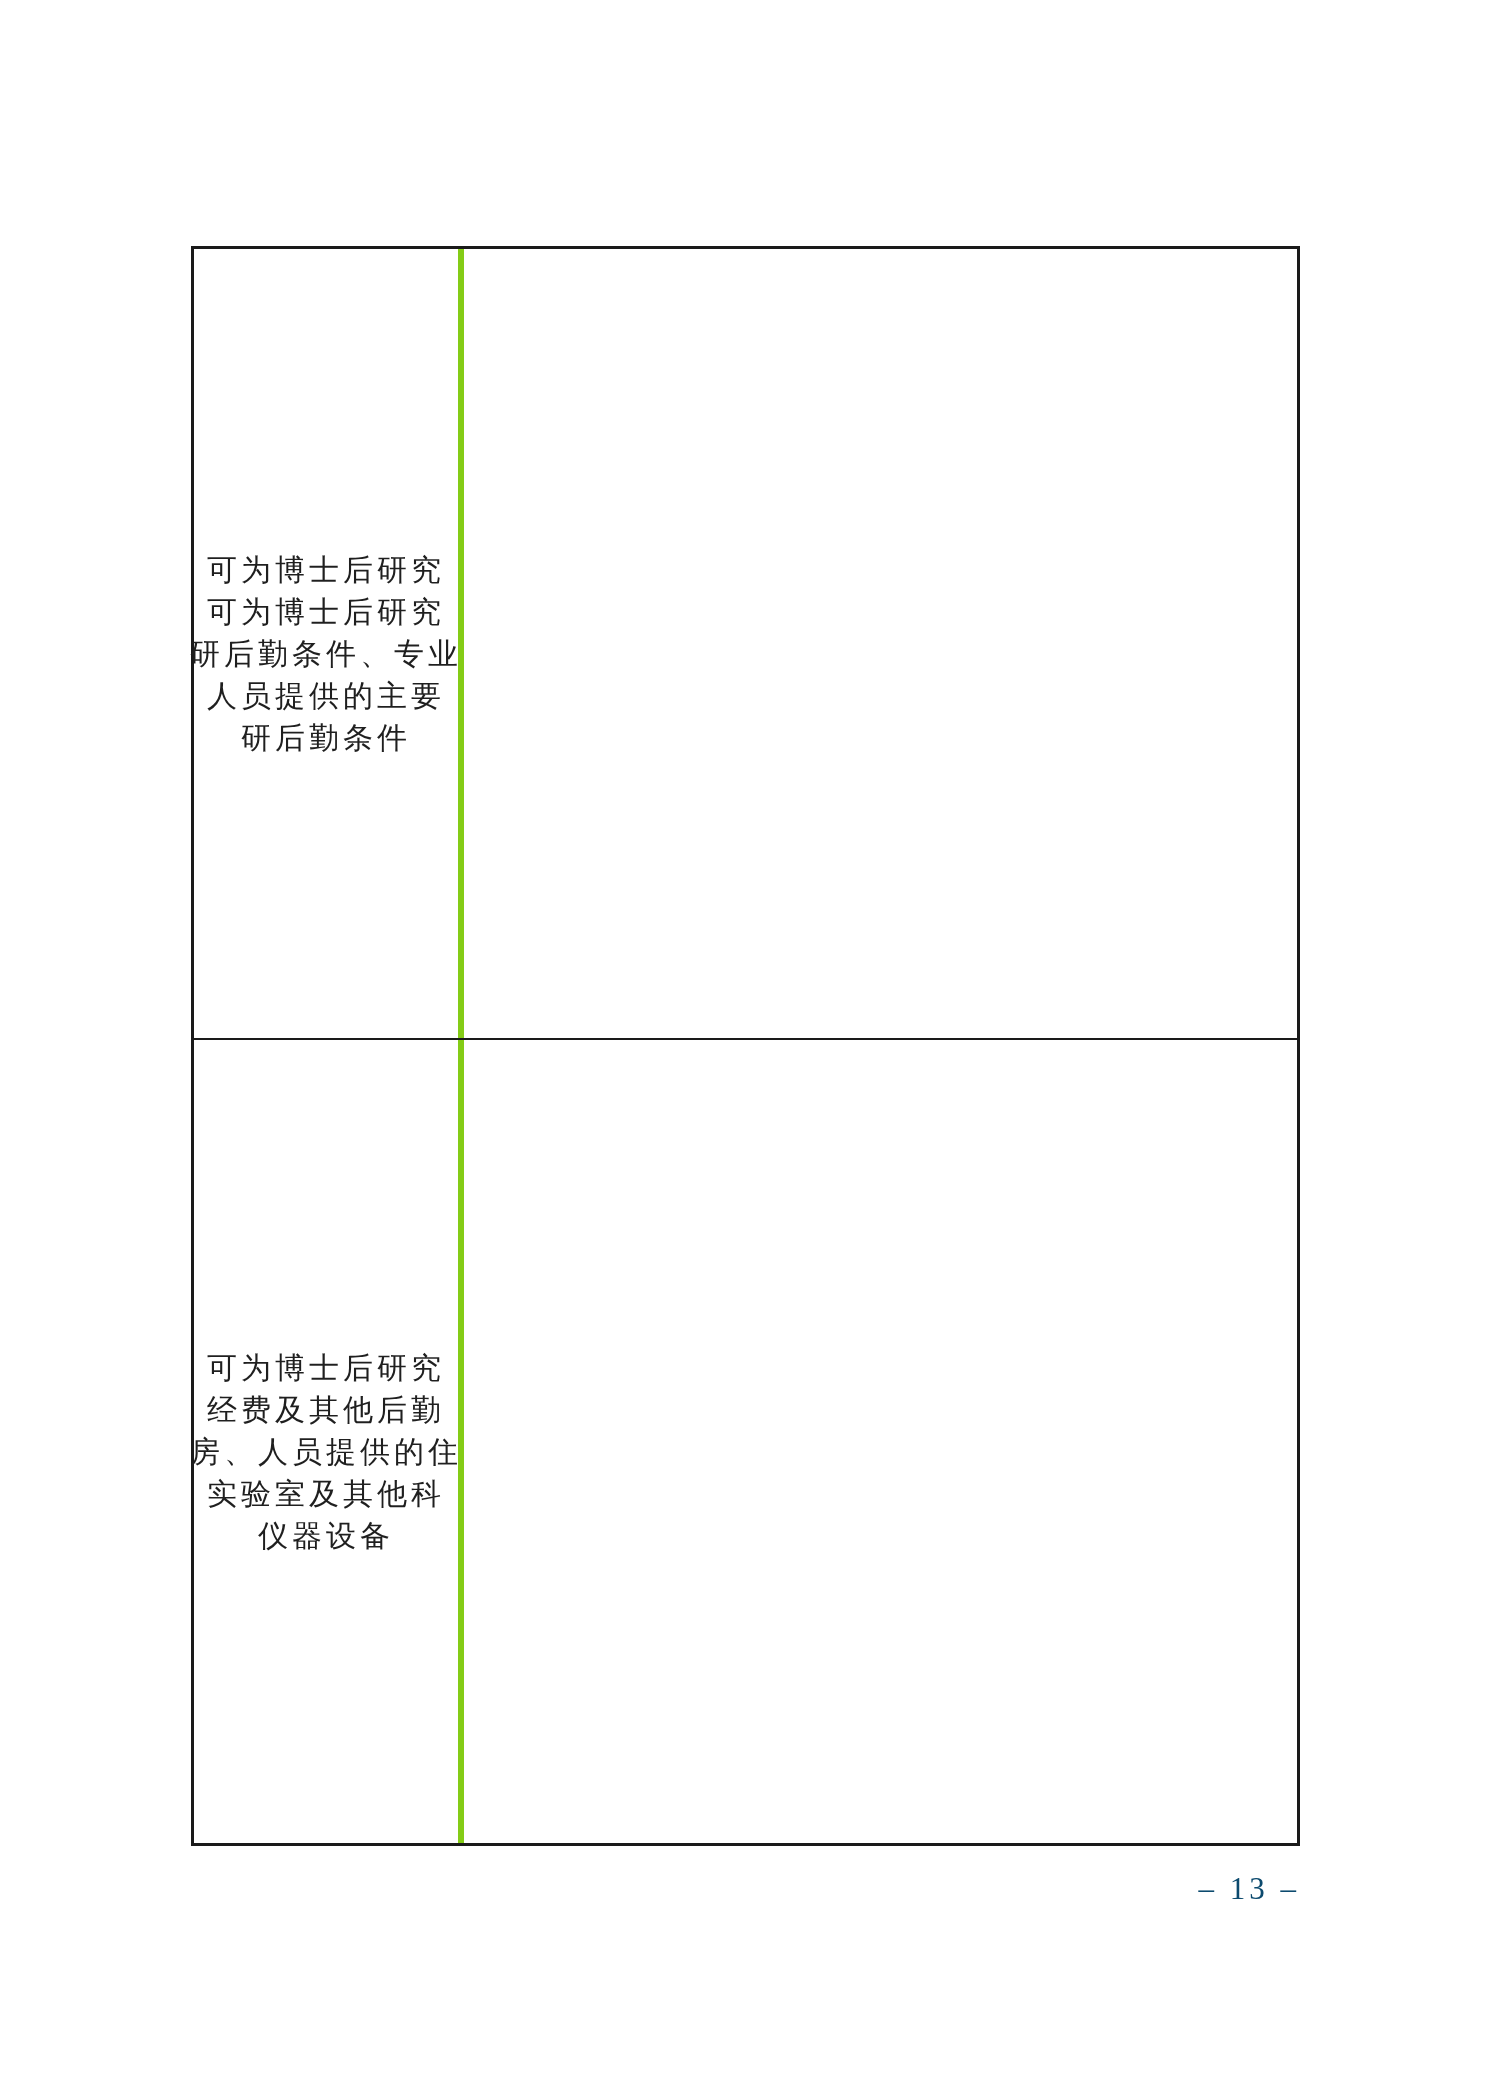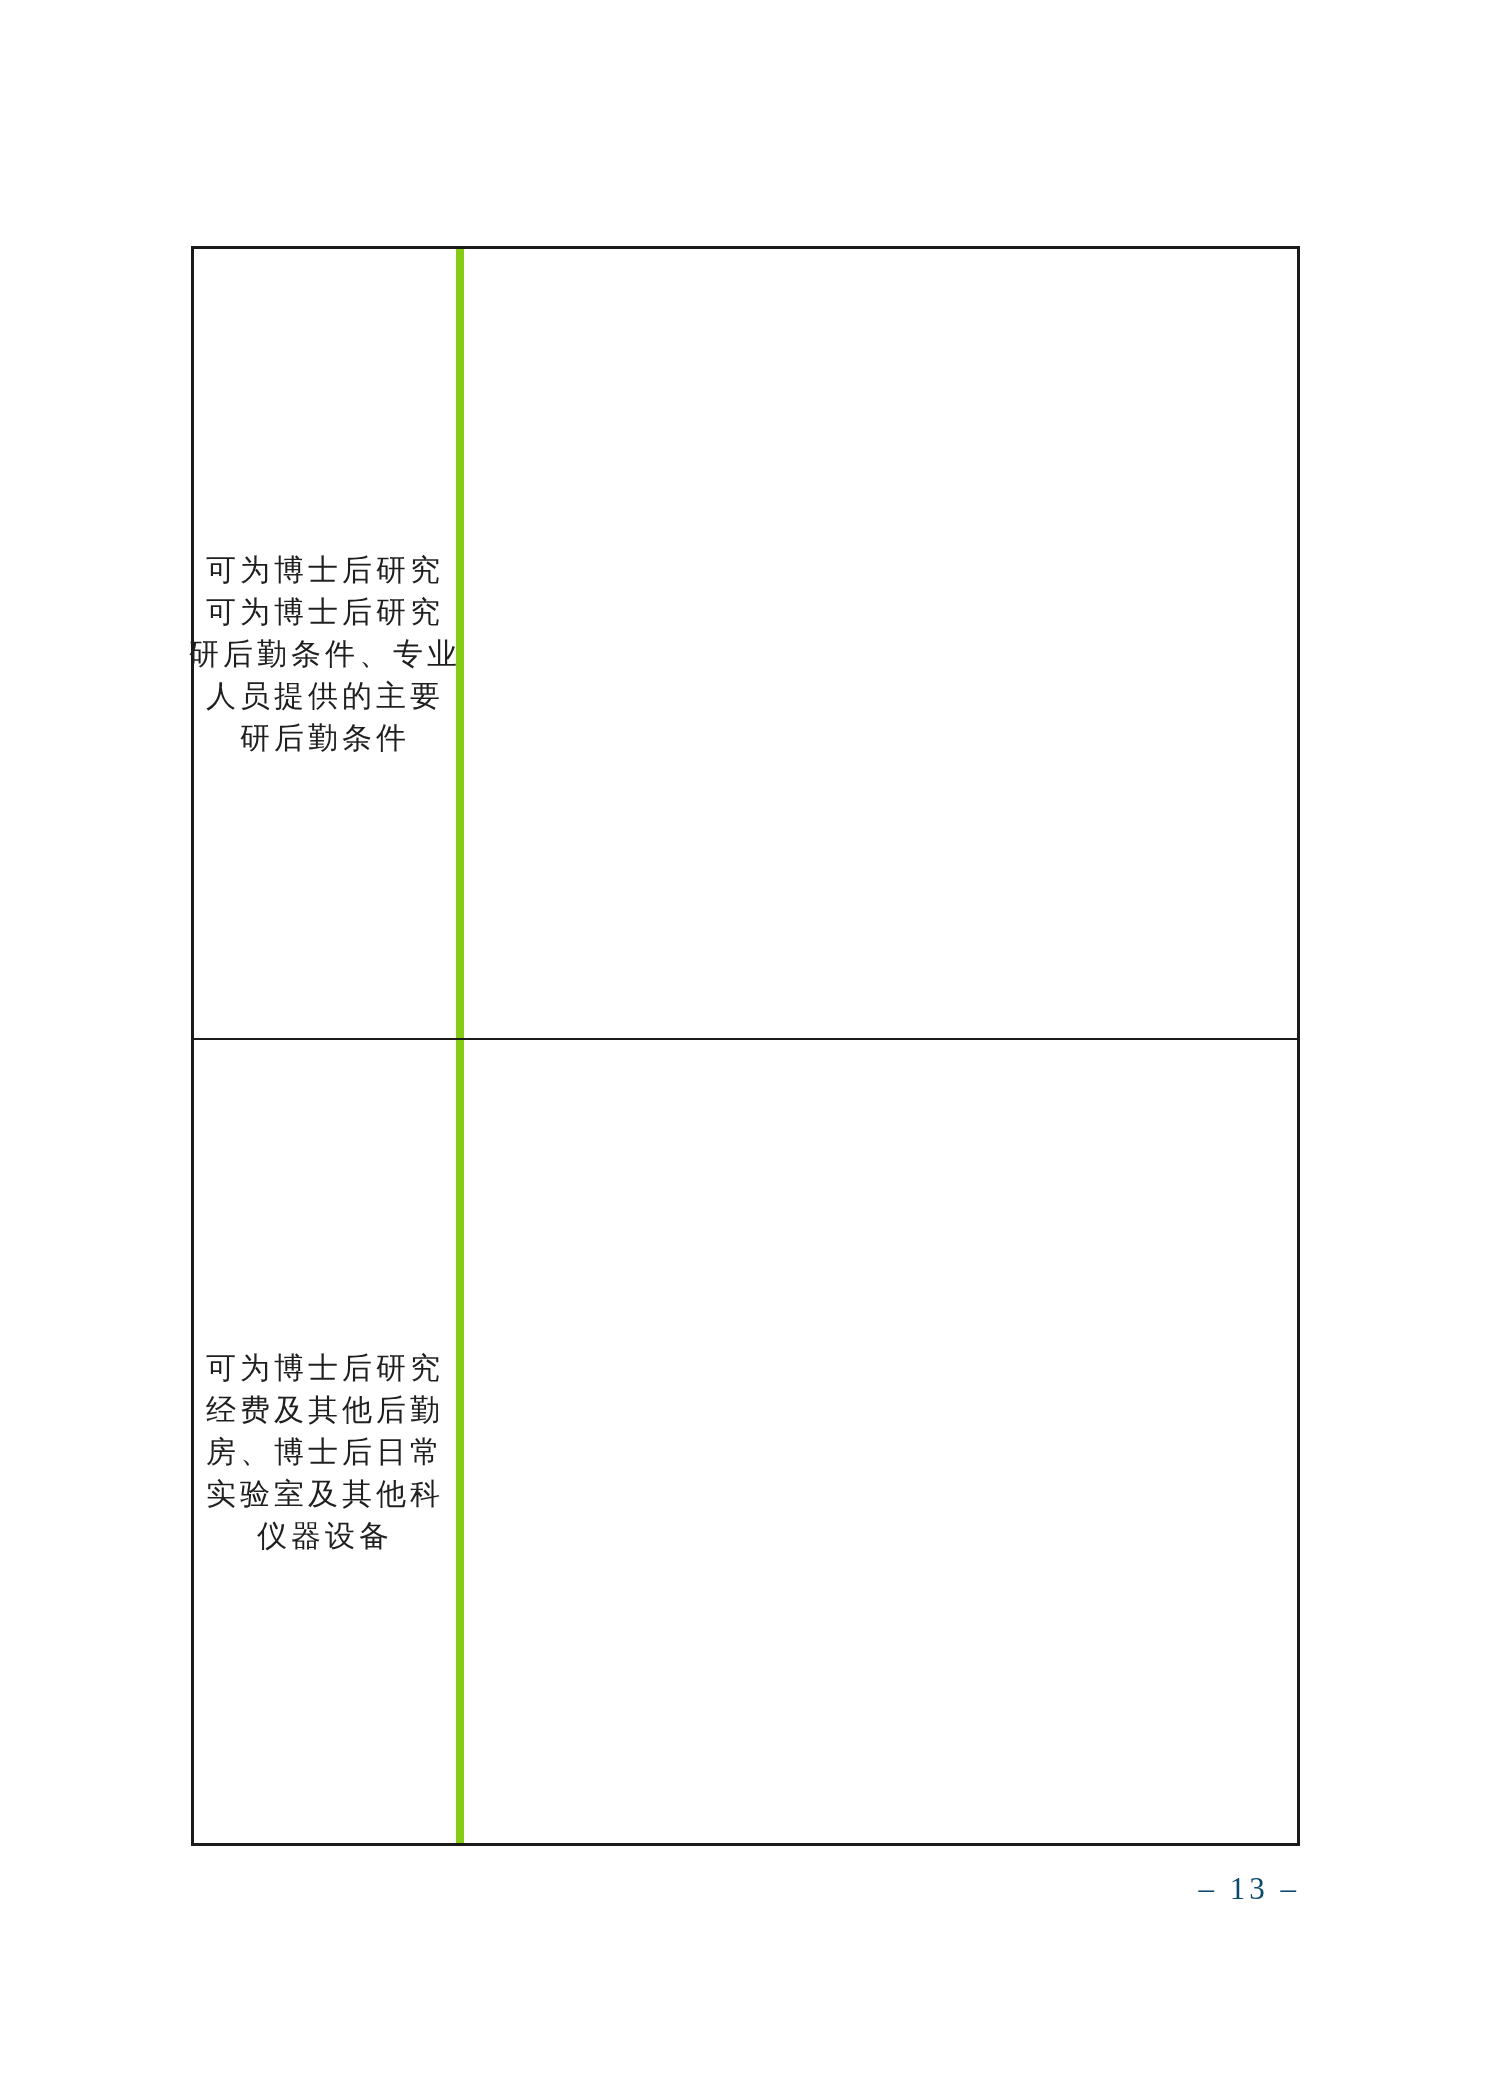--- a/index.html
+++ b/index.html
@@ -34,21 +34,21 @@
   .row-top {
     height: 791px;
     border-bottom: 2px solid #1a1a1a;
   }
   .row-bottom {
     flex: 1;
   }
   .label-cell {
     width: 270px;
     box-sizing: border-box;
-    border-right: 8px solid #84cc16;
+    border-right: 6px solid #84cc16;
     display: flex;
     flex-direction: column;
     justify-content: center;
     align-items: center;
     padding-top: 20px;
   }
   .content-cell {
     flex: 1;
     background: #ffffff;
   }
@@ -85,21 +85,21 @@
         <div class="label-line">人员提供的主要</div>
         <div class="label-line">研后勤条件</div>
       </div>
       <div class="content-cell"></div>
     </div>
 
     <div class="row row-bottom">
       <div class="label-cell">
         <div class="label-line">可为博士后研究</div>
         <div class="label-line">经费及其他后勤</div>
-        <div class="label-line">房、博士后日常</div>
+        <div class="label-line">房、人员提供的住</div>
         <div class="label-line">实验室及其他科</div>
         <div class="label-line">仪器设备</div>
       </div>
       <div class="content-cell"></div>
     </div>
 
   </div>
 
   <div class="page-number">– 13 –</div>
 

